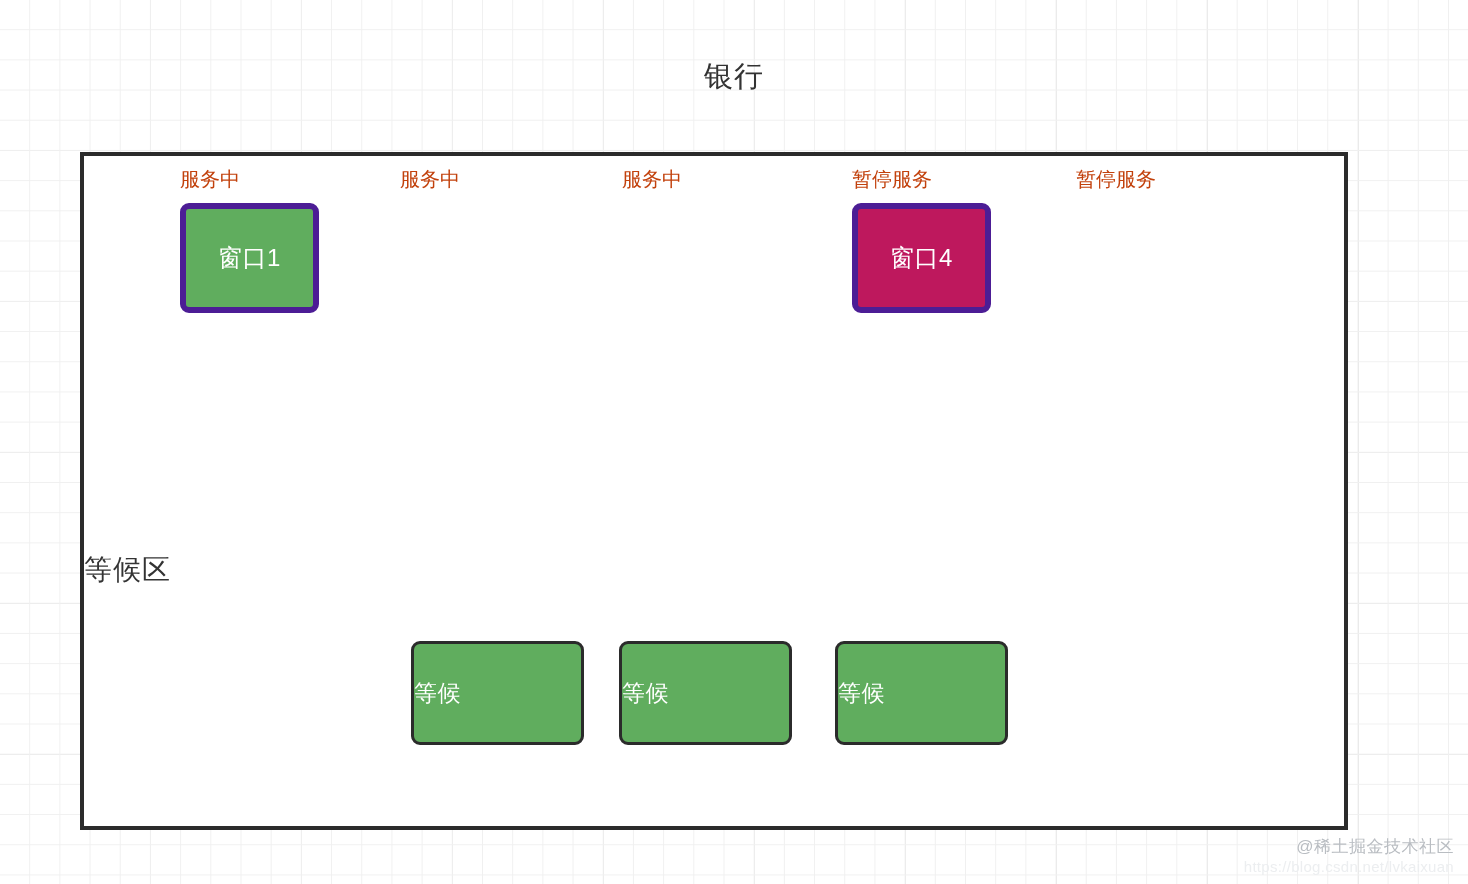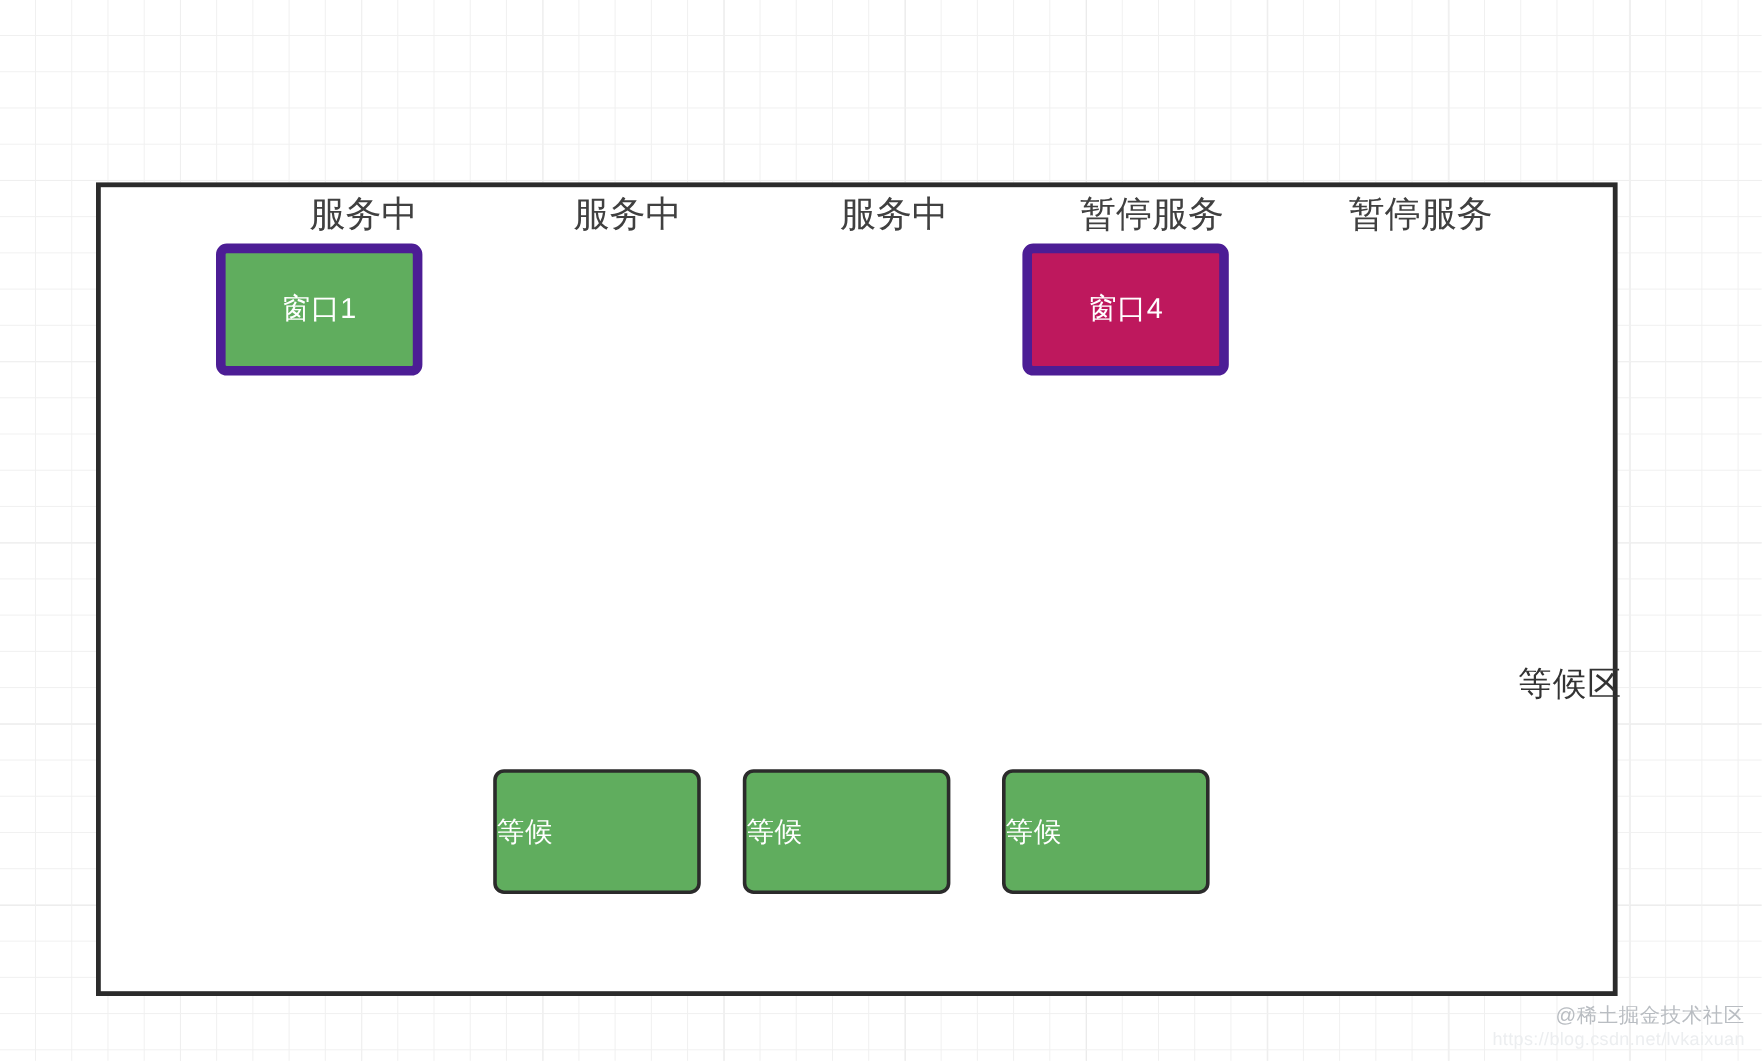--- a/index.html
+++ b/index.html
@@ -67,33 +67,33 @@
     top: 8px;
     width: 1160px;
     height: 170px;
   }
   .teller-cell {
     position: absolute;
     top: 0;
     width: 168px;
   }
   .teller-status {
-    text-align: right;
-    font-size: 30px;
+    text-align: left;
+    font-size: 20px;
     line-height: 30px;
-    color: #404040;
+    color: #c2410c;
     height: 30px;
     margin-bottom: 9px;
     white-space: nowrap;
   }
   .window-box {
     position: relative;
-    width: 172px;
+    width: 139px;
     height: 110px;
-    border: 8px solid #4c1d95;
+    border: 6px solid #4c1d95;
     border-radius: 9px;
     box-sizing: border-box;
     display: flex;
     align-items: center;
     justify-content: center;
   }
   .window-box.state-serving { background-color: #60ad5e; }
   .window-box.state-paused  { background-color: #be185d; }
   .window-label {
     font-size: 24px;
@@ -102,21 +102,21 @@
     letter-spacing: 0.5px;
     white-space: nowrap;
   }
 
   
   #waiting-title {
     position: absolute;
     left: 0;
     top: 395px;
     width: 1268px;
-    text-align: right;
+    text-align: left;
     font-size: 28px;
     line-height: 38px;
     color: #333333;
     letter-spacing: 1px;
   }
   #waiting-row {
     position: absolute;
     left: 327px;
     top: 485px;
     width: 600px;
@@ -164,20 +164,21 @@
     color: #eceef0;
     letter-spacing: 0.3px;
     white-space: nowrap;
   }
 </style>
 </head>
 <body>
 
 <div id="canvas">
 
+  <div id="diagram-title">银行</div>
 
   <div id="bank-frame">
 
     <div id="teller-row">
 
       <div class="teller-cell" style="left:0px;">
         <div class="teller-status">服务中</div>
         <div class="window-box state-serving">
           <span class="window-label">窗口1</span>
         </div>

